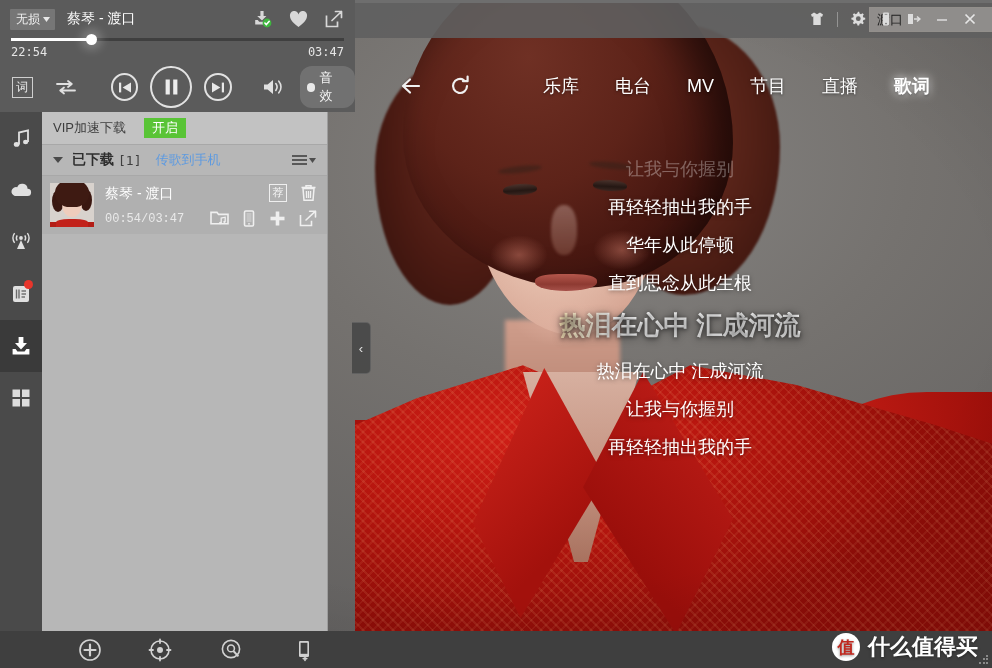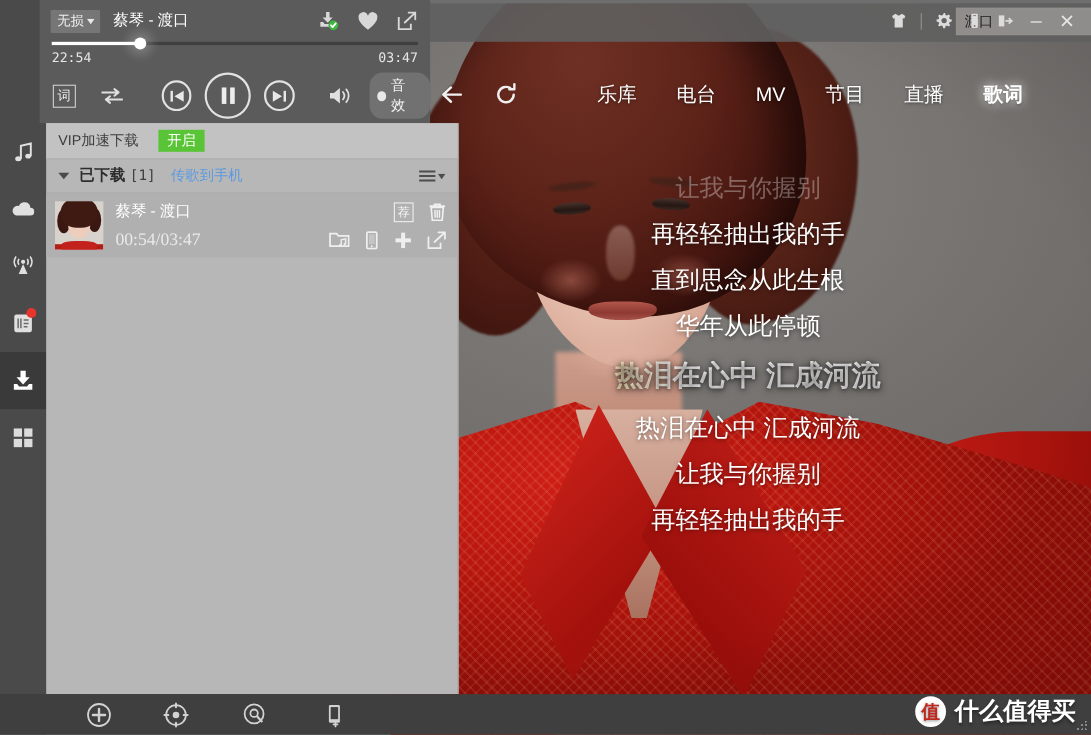--- a/index.html
+++ b/index.html
@@ -206,21 +206,21 @@
   }
   .nav-tab.active { font-weight: bold; text-shadow: 0 0 10px rgba(255,255,255,.9), 0 1px 3px rgba(0,0,0,.5); }
 
   
   .lyrics {
     position: absolute; left: 400px; top: 160px; width: 560px;
     text-align: center;
     font-family: "Liberation Sans", sans-serif;
   }
   .lyric-line {
-    font-size: 22px; color: #ffffff; line-height: 1;
+    font-size: 18px; color: #ffffff; line-height: 1;
     margin: 0 0 20px 0;
     text-shadow: 0 1px 4px rgba(0,0,0,.50);
     white-space: nowrap;
   }
   .lyric-line.faint  { color: rgba(255,255,255,.33); text-shadow: none; }
   .lyric-line.faint2 { color: rgba(255,255,255,.22); text-shadow: none; }
   .lyric-line.current {
     font-size: 26px;
     font-weight: bold;
     background: linear-gradient(90deg,#f2c14a 0%, #f4ce77 20%, #ffffff 38%, #ffffff 100%);
@@ -255,21 +255,20 @@
   .rail-badge {
     position: absolute; top: 12px; right: 9px;
     width: 9px; height: 9px; border-radius: 50%;
     background: #e8352b;
   }
 
   
   .player {
     position: absolute; left: 0; top: 0; width: 355px; height: 112px;
     background: #5b5b5b;
-    margin-left: 36px;
   }
   .p-row1 {
     position: absolute; left: 0; top: 5px; width: 355px; height: 28px;
     display: flex; align-items: center;
   }
   .quality-chip {
     margin-left: 10px;
     background: rgba(125,125,125,.80);
     color: #f0f0f0; font-size: 12px;
     padding: 2px 5px 2px 6px;
@@ -324,21 +323,21 @@
   .fx-chip {
     background: rgba(118,118,118,.85);
     border-radius: 12px; padding: 3px 10px 3px 7px;
     display: flex; align-items: center; gap: 4px;
     color: #f2f2f2; font-size: 13px; cursor: pointer;
   }
   .fx-dot { width: 9px; height: 9px; border-radius: 50%; background: #e9e9e9; }
 
   
   .dl-panel {
-    position: absolute; left: 42px; top: 112px; width: 375px; height: 519px;
+    position: absolute; left: 42px; top: 112px; width: 286px; height: 519px;
     background: #b7b7b7;
     border-right: 1px solid #9d9d9d;
   }
   .vip-row {
     height: 33px; display: flex; align-items: center;
     background: #c2c2c2;
     border-bottom: 1px solid #a8a8a8;
     padding-left: 11px;
   }
   .vip-label { color: #3d3d3d; font-size: 13px; }
@@ -380,21 +379,21 @@
     border-radius: 50%; background: #3a1710; }
   .t-face { position: absolute; left: 12px; top: 10px; width: 20px; height: 24px;
     border-radius: 46% 46% 52% 52%; background: #efcdbd; }
   .t-eye { position: absolute; width: 4px; height: 2px; background: #3a241d; border-radius: 2px; }
   .t-body { position: absolute; left: 6px; bottom: 0; width: 32px; height: 8px;
     background: #c2221b; border-radius: 40% 40% 0 0; }
   .t-shoulder { position: absolute; left: 0; bottom: 0; width: 44px; height: 5px; background: #b31d16; }
 
   .item-mid { margin-left: 11px; flex: 1; }
   .item-title { color: #ffffff; font-size: 14px; }
-  .item-time { color: #e9e9e9; font-size: 16px; margin-top: 9px; font-family: Liberation Serif, serif; }
+  .item-time { color: #e9e9e9; font-size: 12px; margin-top: 9px; font-family: Liberation Mono, monospace; }
   .item-actions { display: flex; flex-direction: column; align-items: flex-end; gap: 8px; }
   .ia-row { display: flex; align-items: center; gap: 13px; }
   .ia-btn { cursor: pointer; display: flex; align-items: center; justify-content: center; }
   .rec-box {
     width: 18px; height: 18px; border: 1px solid #efefef;
     color: #f5f5f5; font-size: 11px;
     display: flex; align-items: center; justify-content: center; cursor: pointer;
   }
 
   
@@ -537,22 +536,22 @@
       <div class="nav-tab">MV</div>
       <div class="nav-tab">节目</div>
       <div class="nav-tab">直播</div>
       <div class="nav-tab active">歌词</div>
     </div>
   </div>
 
   <div class="lyrics">
     <div class="lyric-line faint">让我与你握别</div>
     <div class="lyric-line">再轻轻抽出我的手</div>
+    <div class="lyric-line">华年从此停顿</div>
     <div class="lyric-line">直到思念从此生根</div>
-    <div class="lyric-line">华年从此停顿</div>
     <div class="lyric-line current">热泪在心中 汇成河流</div>
     <div class="lyric-line">热泪在心中 汇成河流</div>
     <div class="lyric-line">让我与你握别</div>
     <div class="lyric-line">再轻轻抽出我的手</div>
   </div>
 
   <div class="collapse-tab">‹</div>
 
   <div class="rail">
     <div style="height:112px"></div>

